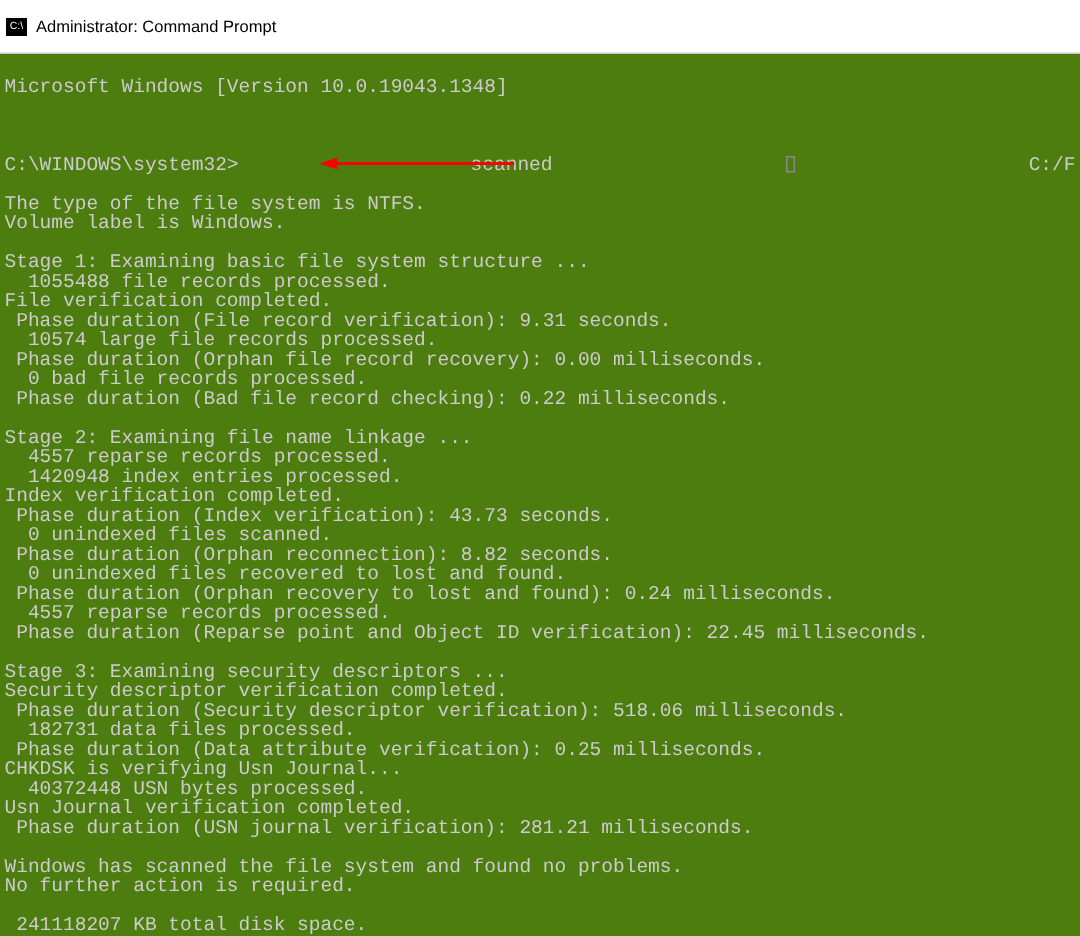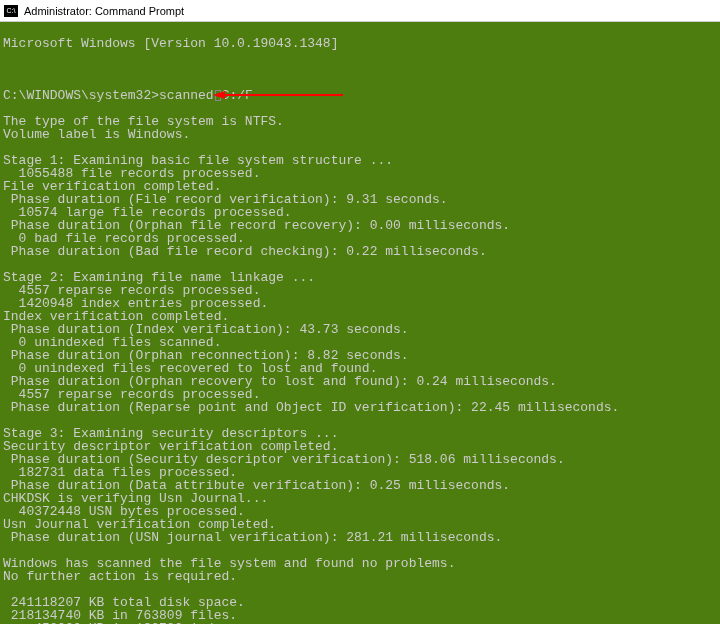--- a/index.html
+++ b/index.html
@@ -4,21 +4,21 @@
   <style>
     * { margin: 0; padding: 0; box-sizing: border-box; }
     body {
       width: 720px;
       height: 624px;
       background: #000;
       font-family: Consolas, 'Courier New', monospace;
       overflow: hidden;
     }
     .titlebar {
-      height: 22px;
+      height: 36px;
       background: #fff;
       display: flex;
       align-items: center;
       padding: 0 4px;
       border-bottom: 1px solid #ccc;
     }
     .titlebar-icon {
       width: 14px;
       height: 12px;
       margin-right: 6px;
@@ -46,20 +46,21 @@
       padding: 2px 3px;
       white-space: pre;
       height: calc(100% - 22px);
       overflow: hidden;
       position: relative;
     }
     .prompt-line {
       position: relative;
       display: flex;
       align-items: center;
+      justify-content: space-between;
     }
     .prompt-content {
       color: #ccc;
     }
     .cursor-box {
       display: inline-block;
       border: 1px solid #888;
       width: 6px;
       height: 11px;
       margin: 0 1px;

